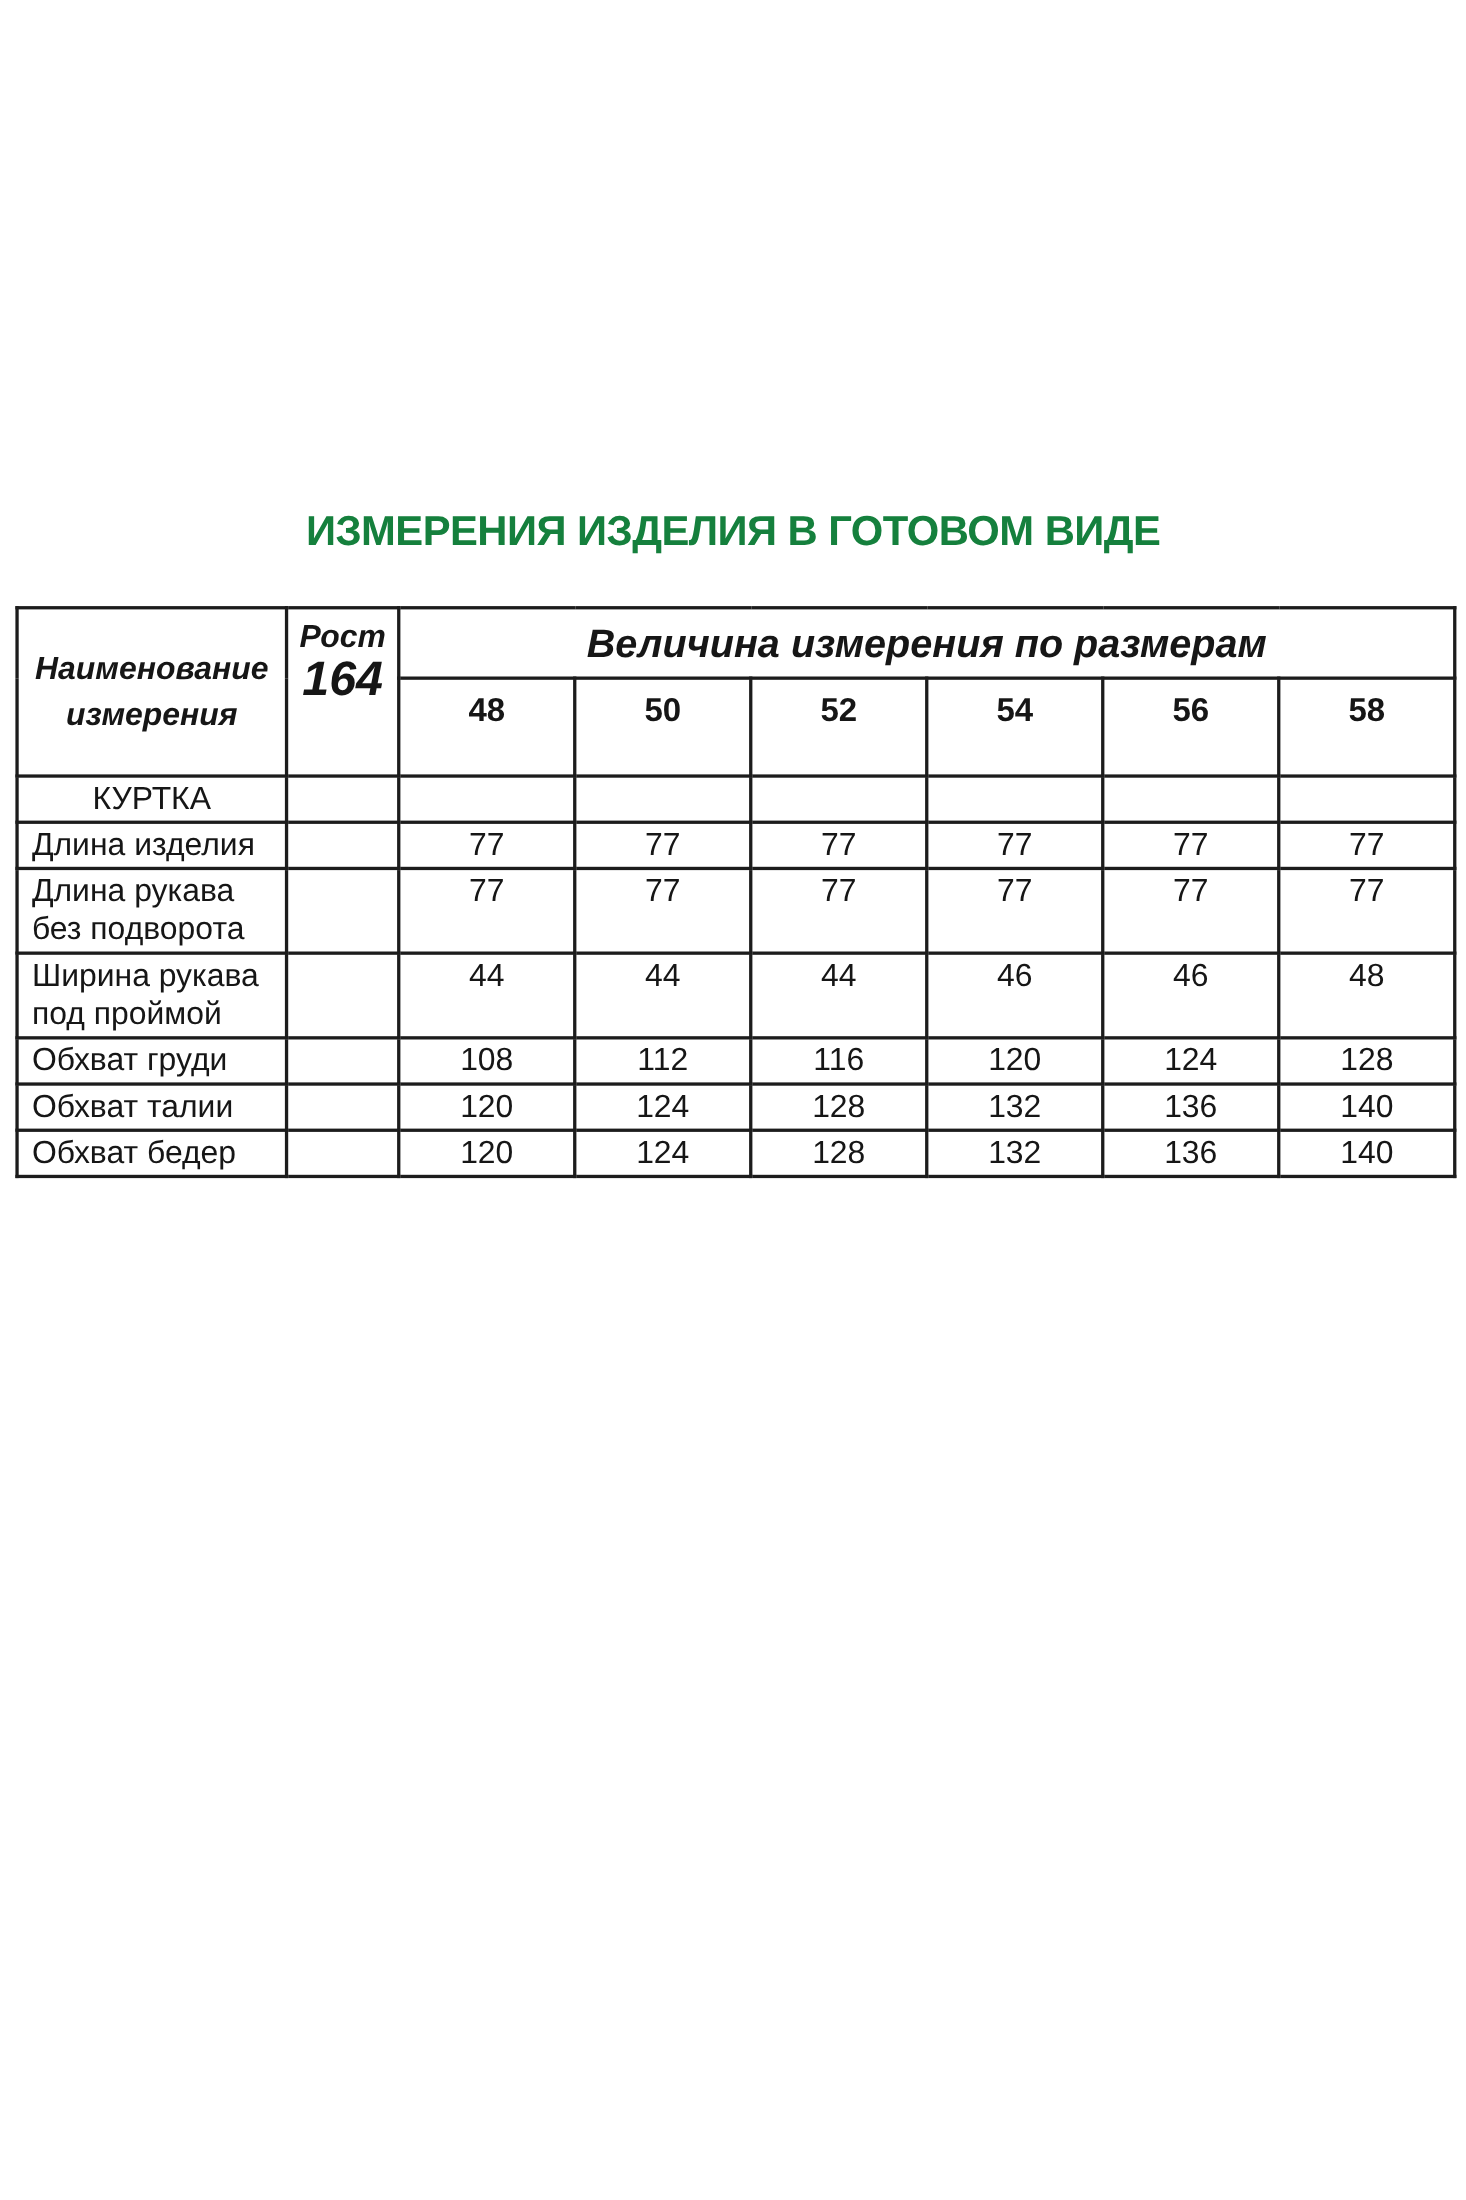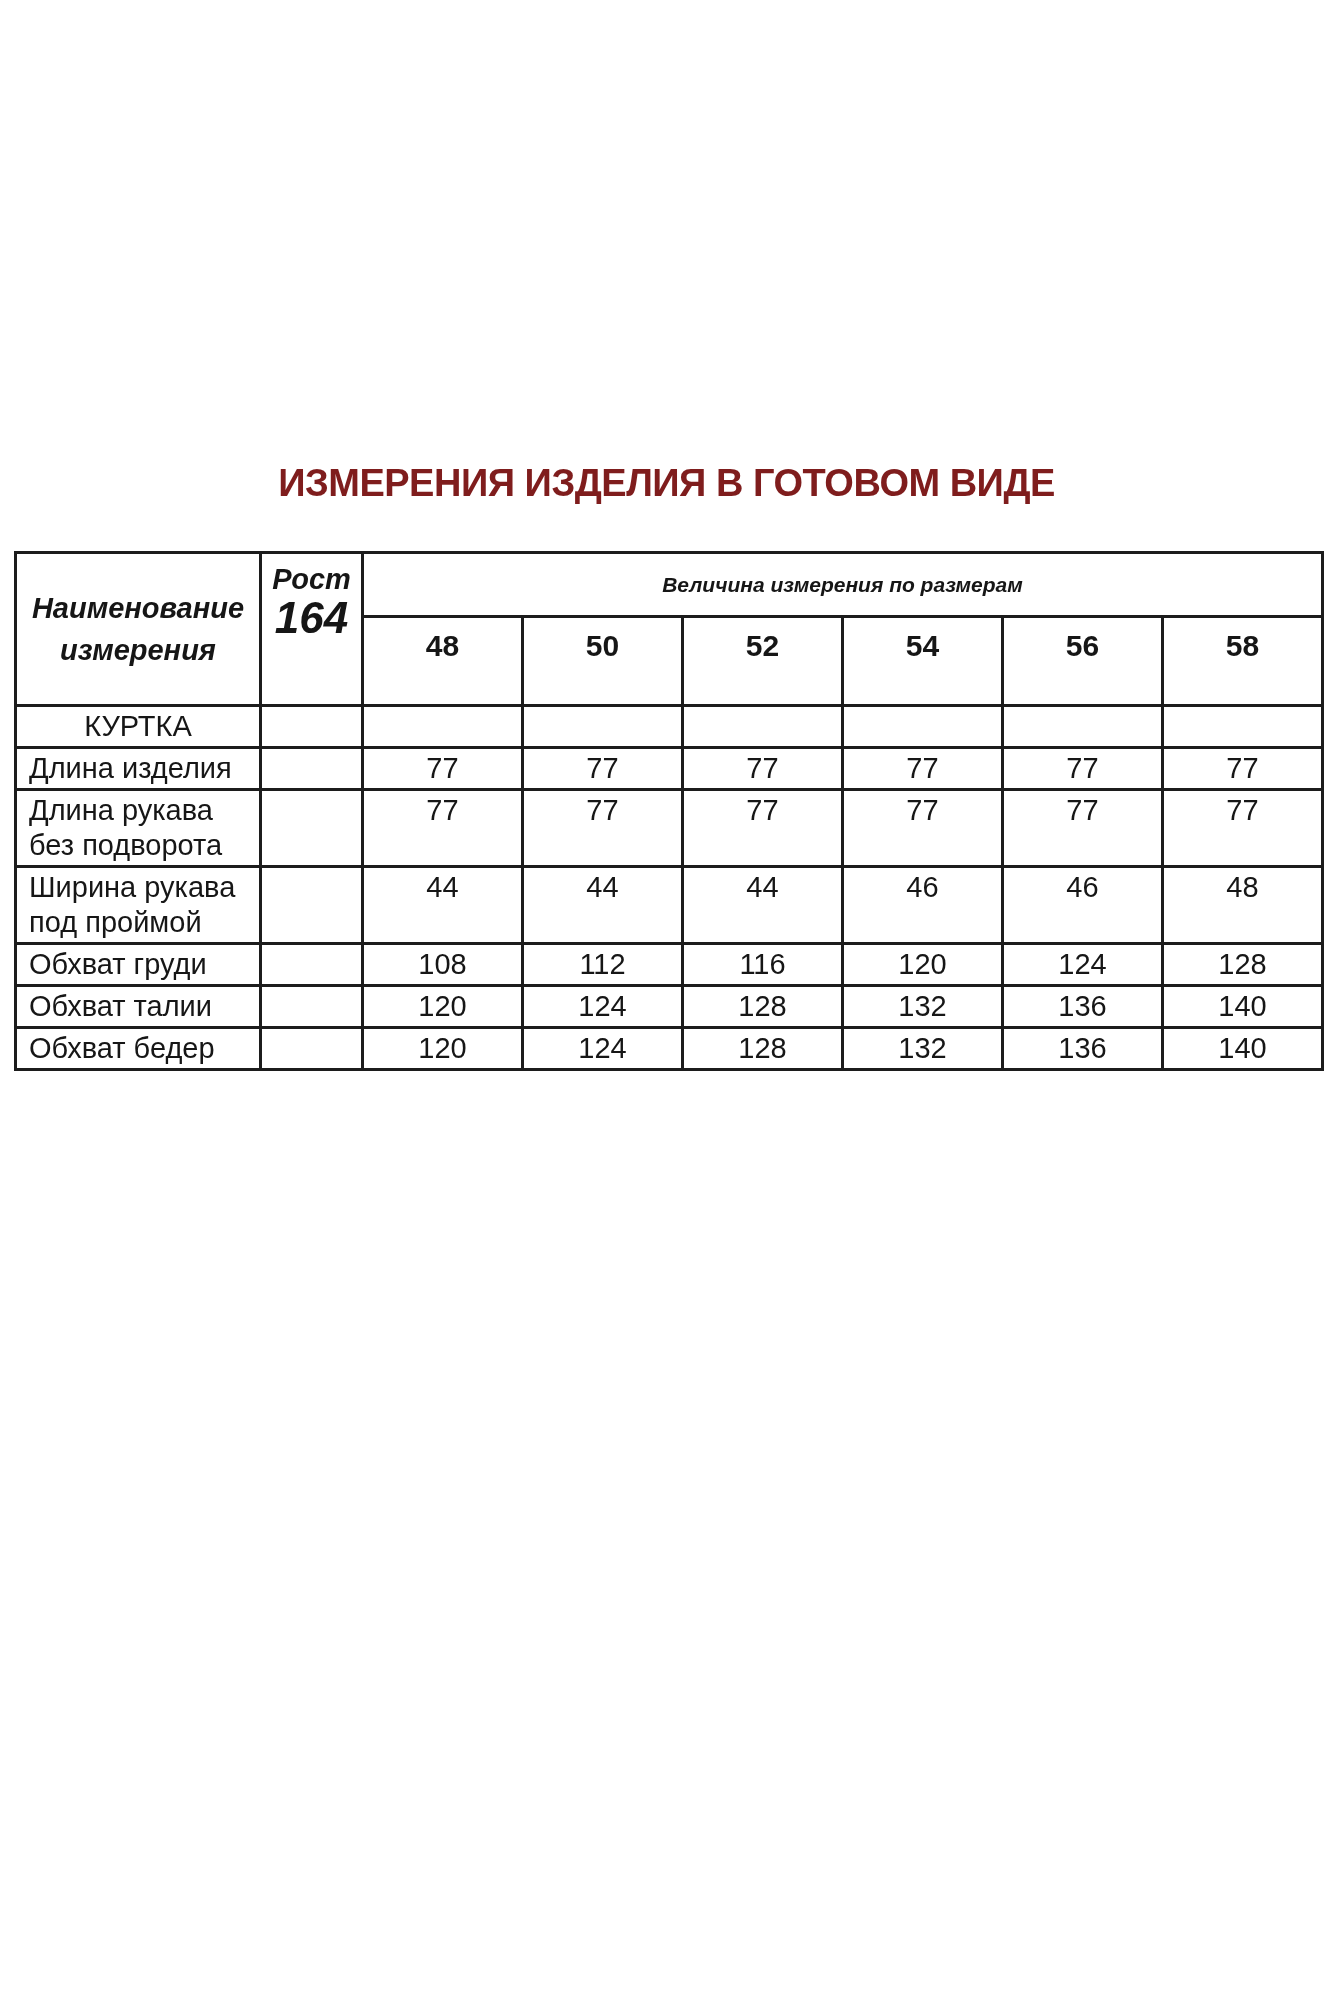--- a/index.html
+++ b/index.html
@@ -22,21 +22,21 @@
     font-style: italic;
     color: #141414;
   }
   .subtitle {
     margin-top: 20px;
     text-align: center;
     font-size: 38px;
     line-height: 44px;
     font-weight: bold;
     letter-spacing: -0.5px;
-    color: #7f1d1d;
+    color: #15803d;
   }
   table.size-table {
     margin-top: 46px;
     margin-left: 14px;
     border-collapse: collapse;
     table-layout: fixed;
     width: 1308px;
     background: #ffffff;
   }
   .size-table th, .size-table td {
@@ -77,21 +77,21 @@
     font-size: 44px;
     line-height: 40px;
     margin-top: 2px;
   }
   th.span-h {
     font-weight: bold;
     font-style: italic;
     text-align: center;
     vertical-align: middle;
     height: 64px;
-    font-size: 21px;
+    font-size: 36px;
   }
   th.size-h {
     font-weight: bold;
     text-align: center;
     vertical-align: top;
     height: 89px;
     padding-top: 10px;
     font-size: 30px;
   }
   .size-table td { vertical-align: top; padding: 2px 6px; }

